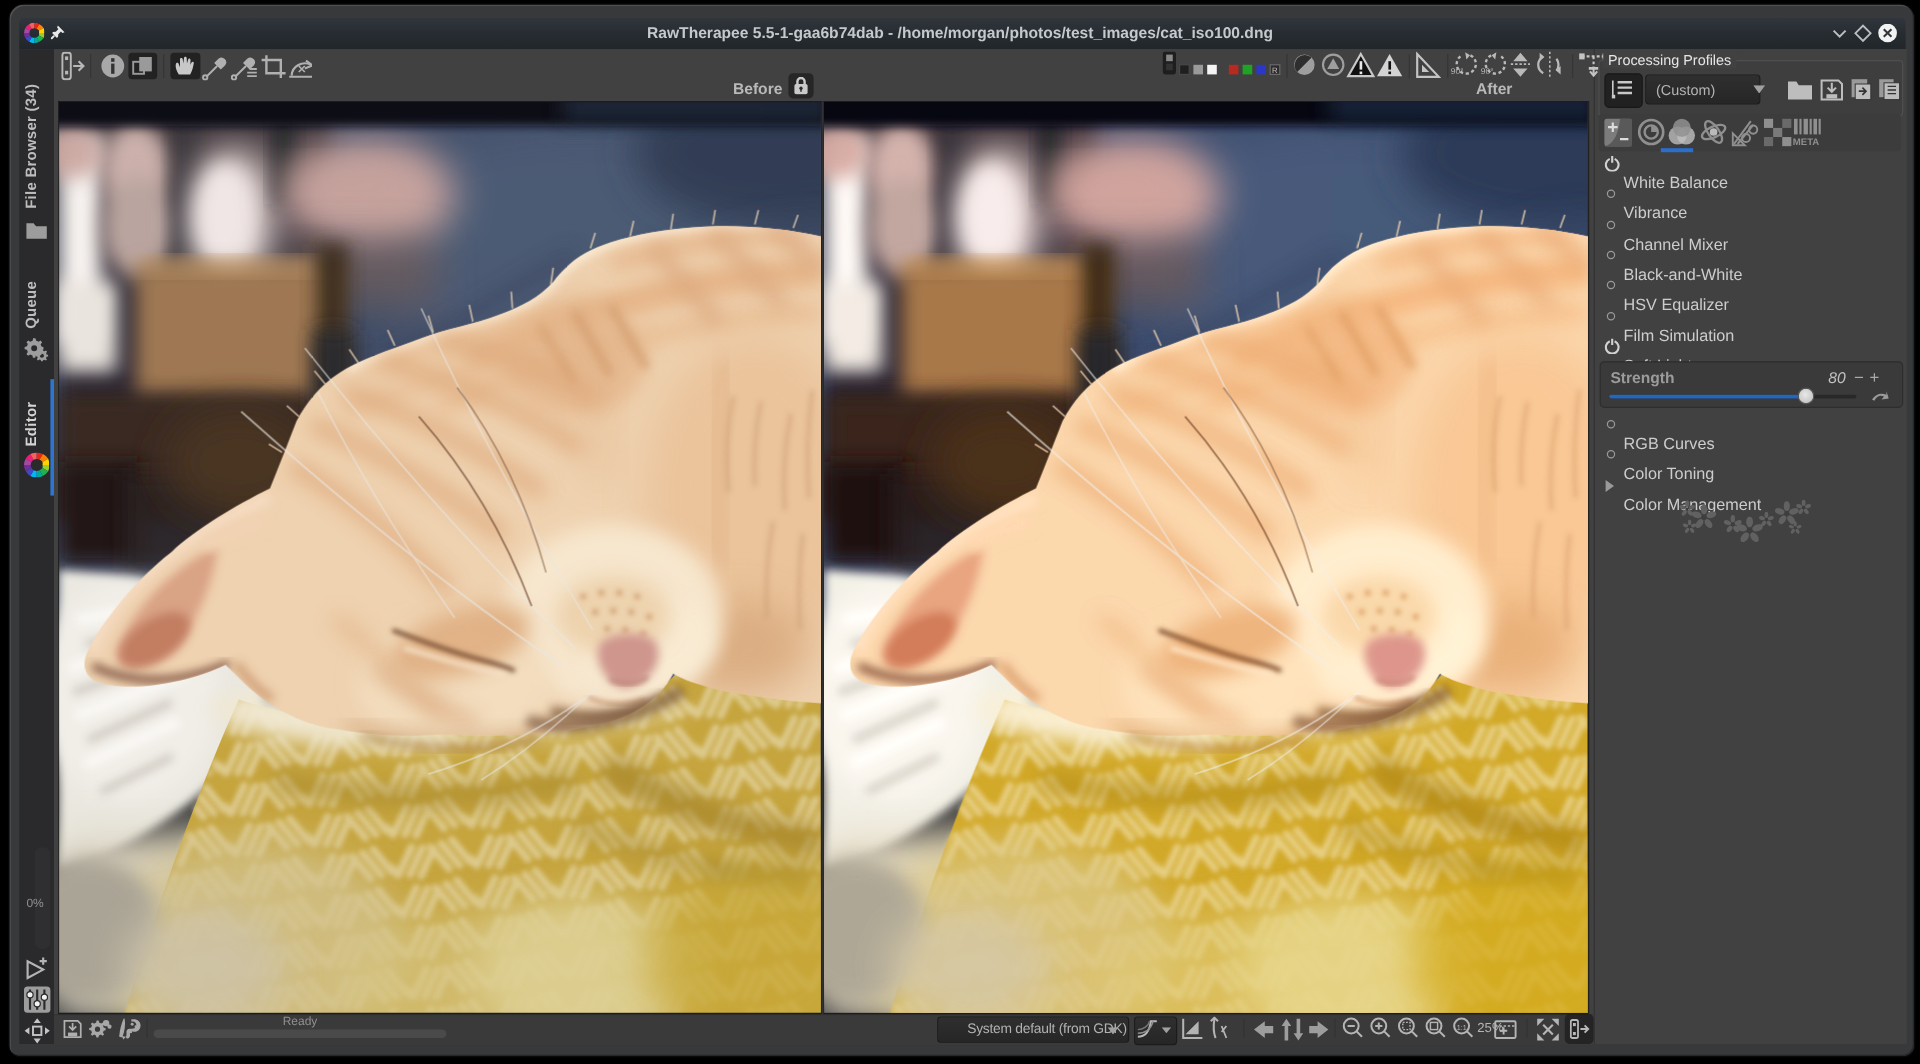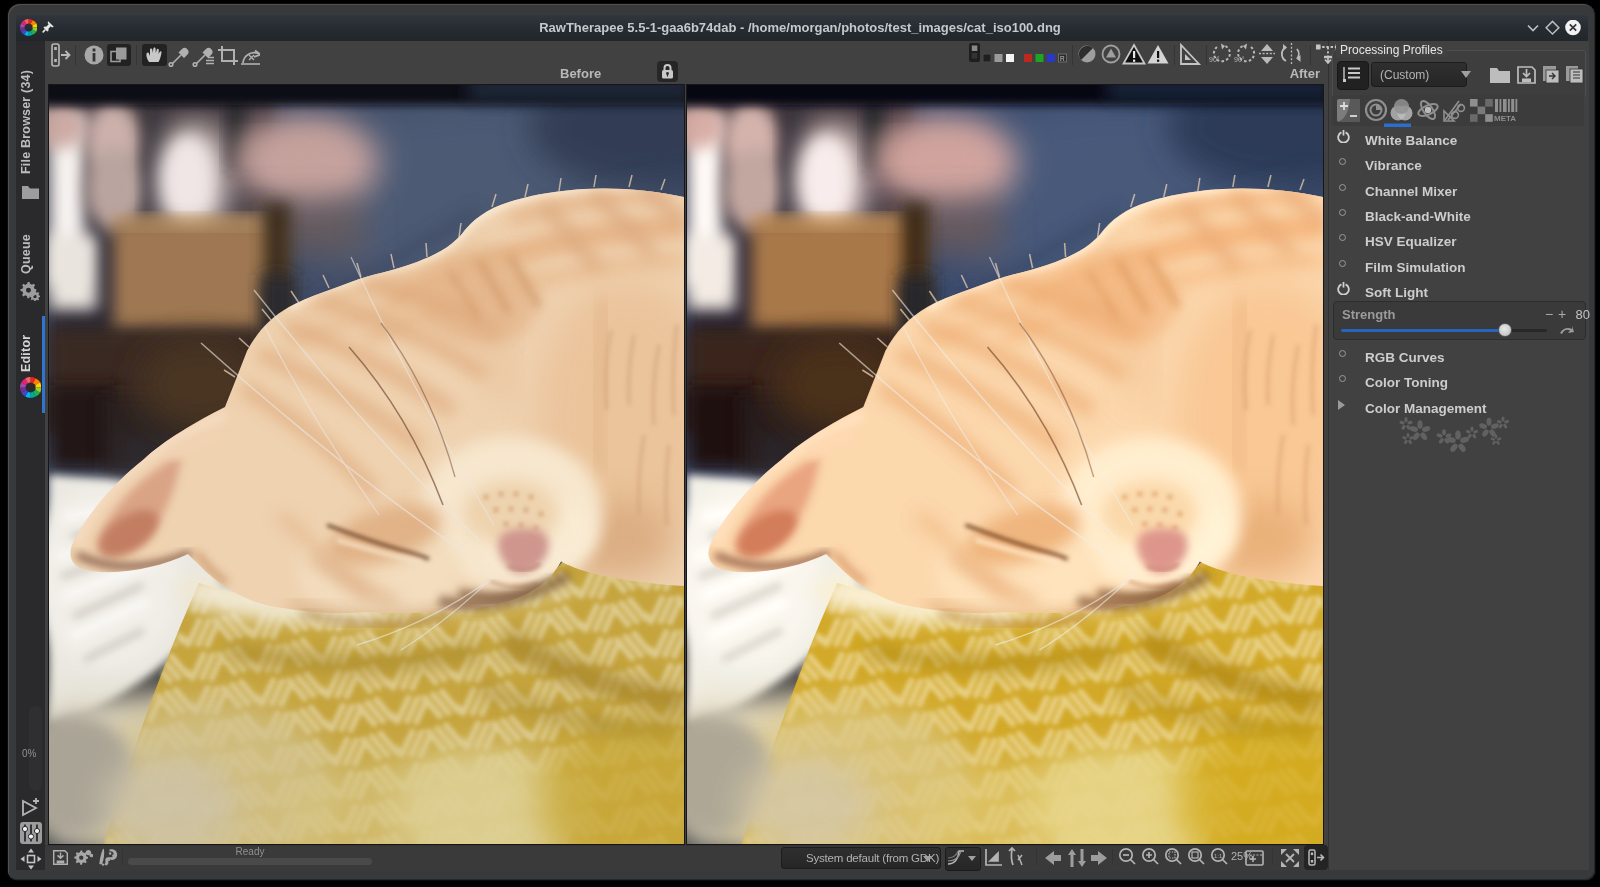--- a/index.html
+++ b/index.html
@@ -158,29 +158,29 @@
   <rect x="344" y="2" width="1" height="20" fill="#353535"></rect>
   <g stroke="#c4c4c4" fill="none" stroke-width="1.8">
     <path d="M352,4 L372,4 M362,4 L362,14" stroke-dasharray="2.4 1.8"></path>
     <rect x="350" y="1.5" width="4.5" height="5" fill="#c4c4c4" stroke="none"></rect>
     <rect x="369.5" y="1.5" width="4.5" height="5" fill="#c4c4c4" stroke="none"></rect>
     <path d="M358,14 L366,14" stroke-width="2.4"></path>
     <path d="M362,14 L362,19 M359,16.5 L362,20 L365,16.5" stroke-width="1.7"></path>
   </g>
 </svg>
 
-<div class="abs lbl" style="left:560px;top:66px;width:92px;">Before</div>
+<div class="abs lbl" style="left:560px;top:66px;width:92px;text-align:right;">Before</div>
 <div class="abs dbtn" style="left:657px;top:61px;width:21px;height:21px;"></div>
 <svg class="abs" style="left:661px;top:64px" width="13" height="15" viewBox="0 0 13 15">
   <rect x="1" y="6" width="11" height="8.5" rx="1.5" fill="#c9c9c9"></rect>
   <path d="M3.5,6 L3.5,4 A3,3 0 0 1 9.5,4 L9.5,6" stroke="#c9c9c9" stroke-width="2" fill="none"></path>
   <circle cx="6.5" cy="9.5" r="1.4" fill="#2a2a2a"></circle>
     <rect x="5.9" y="9.5" width="1.2" height="3" fill="#2a2a2a"></rect>
 </svg>
-<div class="abs lbl" style="left:1230px;top:66px;width:90px;text-align:right;">After</div>
+<div class="abs lbl" style="left:1230px;top:66px;width:90px;">After</div>
 
 <div class="abs vtab" style="left:19px;top:52px;height:122px;">File Browser (34)</div>
 <svg class="abs" style="left:21px;top:184px" width="19" height="16" viewBox="0 0 19 16">
   <path d="M1,2 L7,2 L9,4.5 L18,4.5 L18,15 L1,15 Z" fill="#9d9d9d"></path>
 </svg>
 <div class="abs vtab" style="left:19px;top:224px;height:50px;">Queue</div>
 <svg class="abs" style="left:19px;top:280px" width="23" height="23" viewBox="0 0 24 24">
   <g fill="#9d9d9d">
     <path d="M9,2 L11,2 L11.5,4 A6,6 0 0 1 13.5,5 L15.5,4 L16.8,5.6 L15.5,7.2 A6,6 0 0 1 16,9 L18,9.7 L18,11.7 L16,12.2 A6,6 0 0 1 15.3,14 L16.5,15.8 L15,17.2 L13.2,16 A6,6 0 0 1 11.3,16.8 L10.8,19 L8.8,19 L8.3,16.8 A6,6 0 0 1 6.5,16 L4.6,17.2 L3.2,15.7 L4.4,13.9 A6,6 0 0 1 3.7,12 L1.6,11.5 L1.6,9.5 L3.7,9 A6,6 0 0 1 4.4,7 L3.2,5.4 L4.7,4 L6.5,5.1 A6,6 0 0 1 8.5,4.2 Z M9.9,8 A2.6,2.6 0 1 0 9.9,13.2 A2.6,2.6 0 0 0 9.9,8 Z"></path>
     <path d="M17,13.5 L18.4,13.5 L18.7,14.8 A4,4 0 0 1 19.9,15.3 L21.2,14.6 L22.1,15.7 L21.3,16.8 A4,4 0 0 1 21.6,18 L23,18.4 L23,19.8 L21.6,20.1 A4,4 0 0 1 21.2,21.3 L22,22.4 L21,23.4 L19.8,22.6 A4,4 0 0 1 18.6,23.1 L18.3,24 L16.9,24 L16.6,22.9 A4,4 0 0 1 15.4,22.4 L14.2,23.2 L13.2,22.2 L14,21 A4,4 0 0 1 13.6,19.9 L12.2,19.6 L12.2,18.2 L13.6,17.9 A4,4 0 0 1 14,16.7 L13.3,15.6 L14.3,14.6 L15.5,15.3 A4,4 0 0 1 16.7,14.8 Z M17.6,17.4 A1.8,1.8 0 1 0 17.6,21 A1.8,1.8 0 0 0 17.6,17.4 Z" transform="translate(-1,-2)"></path>
@@ -295,21 +295,21 @@
       <rect x="14" y="0" width="1.8" height="13"></rect>
     <rect x="17.2" y="0" width="3" height="13"></rect>
       <rect x="21.5" y="0" width="1.8" height="13"></rect>
     <text x="0" y="22" font-size="8" font-family="Liberation Sans" font-weight="bold" fill="#8f8f8f">META</text>
   </g>
   <rect x="50" y="26.5" width="27" height="3.5" fill="#2b6fcd"></rect>
 </svg>
 
 <style>
  .trow{position:absolute;left:1337px;width:246px;height:20px;}
- .trow .txt{position:absolute;left:16px;top:4px;font-size:13.5px;font-weight:bold;color:#cdcdcd;margin-left:12px;}
+ .trow .txt{position:absolute;left:16px;top:16px;font-size:13.5px;font-weight:normal;color:#cdcdcd;}
  .pw{position:absolute;left:0;top:1px;width:13px;height:13px;}
  .cir{position:absolute;left:2px;top:4px;width:7px;height:7px;border:1.5px solid #9a9a9a;border-radius:50%;box-sizing:border-box;}
  .tri{position:absolute;left:1px;top:3px;width:0;height:0;border-left:7px solid #9a9a9a;border-top:5px solid transparent;border-bottom:5px solid transparent;}
 </style>
 <svg width="0" height="0" style="position:absolute">
     <defs>
  <g id="pwr">
         <path d="M4.3,1.4 A5.7,5.7 0 1 0 8.7,1.4" stroke="#d2d2d2" stroke-width="1.9" fill="none" transform="translate(0,1.2)"></path>
         <path d="M6.5,0 L6.5,6" stroke="#d2d2d2" stroke-width="1.9"></path>
       </g>
@@ -355,21 +355,21 @@
     <span class="cir"></span>
     <span class="txt">Color Toning</span>
   </div>
 <div class="trow" style="top:397px">
     <span class="tri"></span>
     <span class="txt">Color Management</span>
   </div>
 
 <div class="abs" style="left:1333px;top:301px;width:251px;height:37px;background:#3a3a3a;border:1px solid #2d2d2d;border-radius:4px;"></div>
 <div class="abs" style="left:1342px;top:307px;font-size:13px;color:#9b9b9b;font-weight:bold;">Strength</div>
-<div class="abs" style="left:1552px;top:307px;width:38px;text-align:right;font-size:13px;color:#c2c2c2;">80</div>
+<div class="abs" style="left:1500px;top:307px;width:38px;text-align:right;font-size:13px;color:#c2c2c2;font-style:italic;">80</div>
 <div class="abs" style="left:1545px;top:306px;font-size:14px;color:#aaa;">−</div>
 <div class="abs" style="left:1558px;top:306px;font-size:14px;color:#aaa;">+</div>
 <div class="abs" style="left:1341px;top:329px;width:206px;height:3px;background:#282828;border-radius:2px;"></div>
 <div class="abs" style="left:1341px;top:329px;width:164px;height:3px;background:#2566bd;border-radius:2px;"></div>
 <div class="abs" style="left:1498px;top:323px;width:14px;height:14px;background:radial-gradient(circle at 45% 40%,#e8e8e8,#b9b9b9);border-radius:50%;border:1px solid #555;box-sizing:border-box;"></div>
 <svg class="abs" style="left:1558px;top:325px" width="16" height="12" viewBox="0 0 16 12">
   <path d="M2,8 C5,3 10,2 14,4 L14,1 L16,7 L10,8 L12,5.5 C9,4 6,5 4,9 Z" fill="#9a9a9a"></path>
 </svg>
 
 <svg class="abs" style="left:1392px;top:415px" width="128" height="40" viewBox="0 0 128 40">

